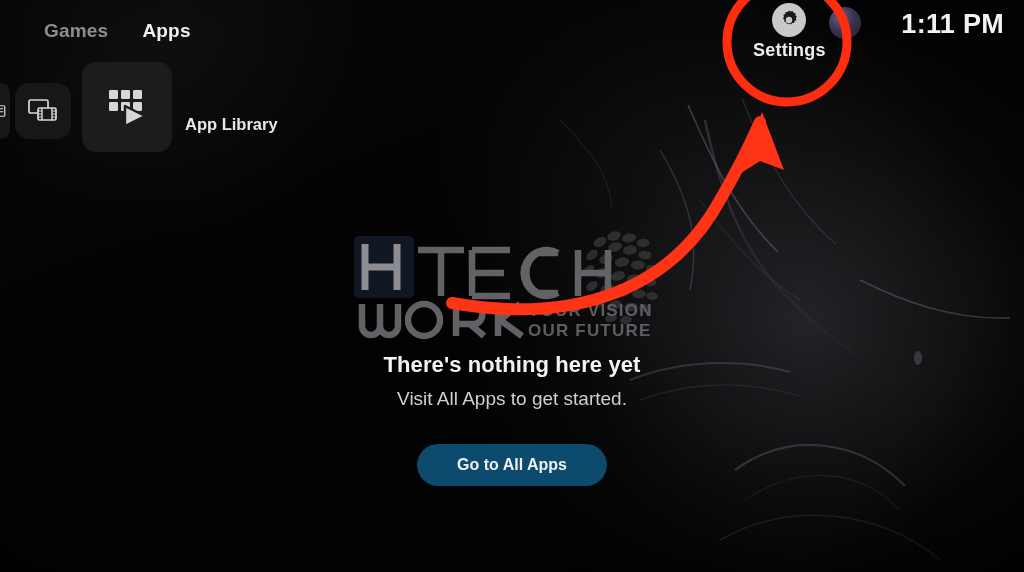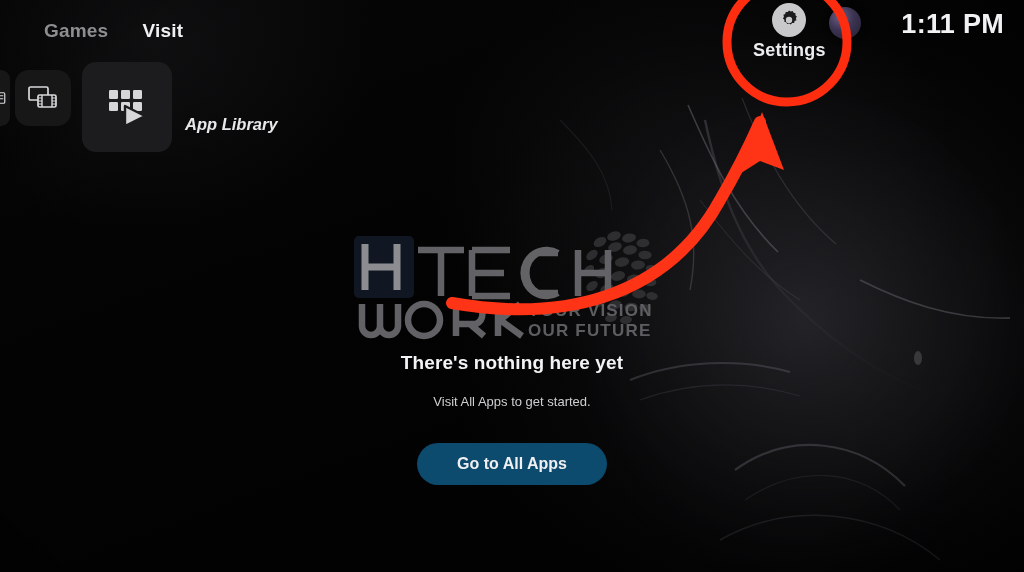--- a/index.html
+++ b/index.html
@@ -119,23 +119,22 @@
     letter-spacing: .3px;
     white-space: nowrap;
   }
 
   
   .tile-row {
     position: absolute;
     top: 62px;
     left: 0;
     display: flex;
-    align-items: flex-start;
+    align-items: center;
     gap: 5px;
-    font-style: italic;
   }
   .tile {
     border-radius: 14px;
     display: flex;
     align-items: center;
     justify-content: center;
     cursor: pointer;
     flex: none;
   }
   .tile-small {
@@ -168,28 +167,28 @@
   .empty-state {
     position: absolute;
     left: 0;
     right: 0;
     top: 352px;
     display: flex;
     flex-direction: column;
     align-items: center;
   }
   .empty-title {
-    font-size: 19px;
+    font-size: 22px;
     font-weight: bold;
     color: #f3f3f5;
     letter-spacing: .1px;
   }
   .empty-sub {
-    margin-top: 20px;
-    font-size: 13px;
+    margin-top: 10px;
+    font-size: 19px;
     color: #cfcfd2;
   }
   .cta-btn {
     margin-top: 34px;
     background: #0c4a6e;
     color: #f0f0f2;
     font-size: 16px;
     font-weight: bold;
     border: none;
     border-radius: 22px;
@@ -311,21 +310,21 @@
       </g>
 
       <text x="176" y="94" fill="#67676b" font-family="Liberation Sans, sans-serif" font-size="17" font-weight="bold" letter-spacing="1.2">YOUR VISION</text>
       <text x="176" y="114" fill="#67676b" font-family="Liberation Sans, sans-serif" font-size="17" font-weight="bold" letter-spacing="1.2">OUR FUTURE</text>
     </g>
   </svg>
 
   <div class="header">
     <div class="nav-tabs">
       <div class="nav-tab">Games</div>
-      <div class="nav-tab active">Visit</div>
+      <div class="nav-tab active">Apps</div>
     </div>
 
     <div class="header-right">
       <div class="settings-btn">
         <div class="gear-circle">
           <svg width="22" height="22" viewBox="0 0 24 24" fill="#1b1b1d">
             <path d="M12 1.6 l1.9 1.1 2.1-.5 1.0 1.9 2.1 .5 -.1 2.2 1.6 1.4 -1.1 1.9 .6 2.1
                      -2.0 .9 -.5 2.1 -2.2 .1 -1.4 1.6 -1.9-1.1 -2.1 .5 -1.0-1.9 -2.1-.5 .1-2.2
                      -1.6-1.4 1.1-1.9 -.6-2.1 2.0-.9 .5-2.1 2.2-.1z"></path>
             <circle cx="12" cy="12" r="3.5" fill="#c9c9cb"></circle>

